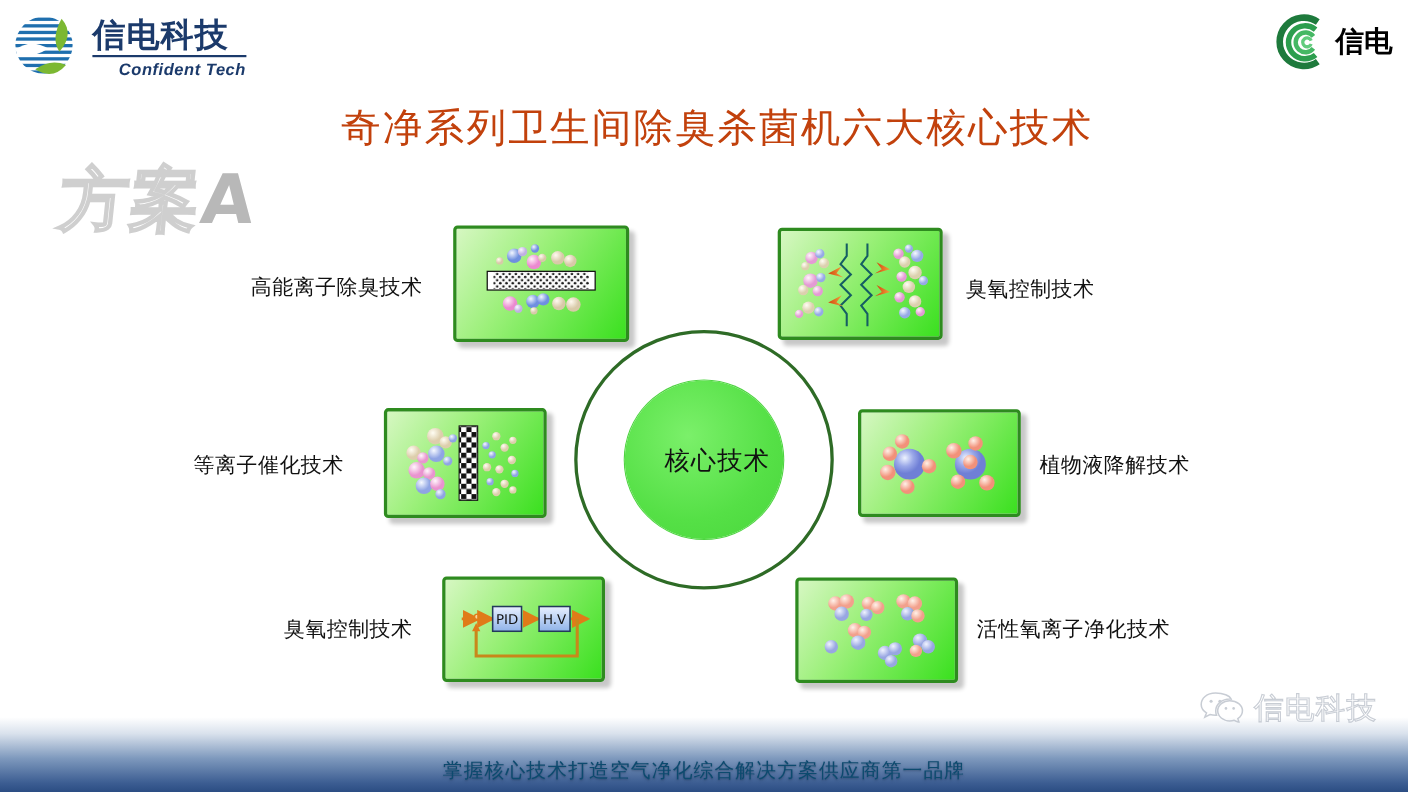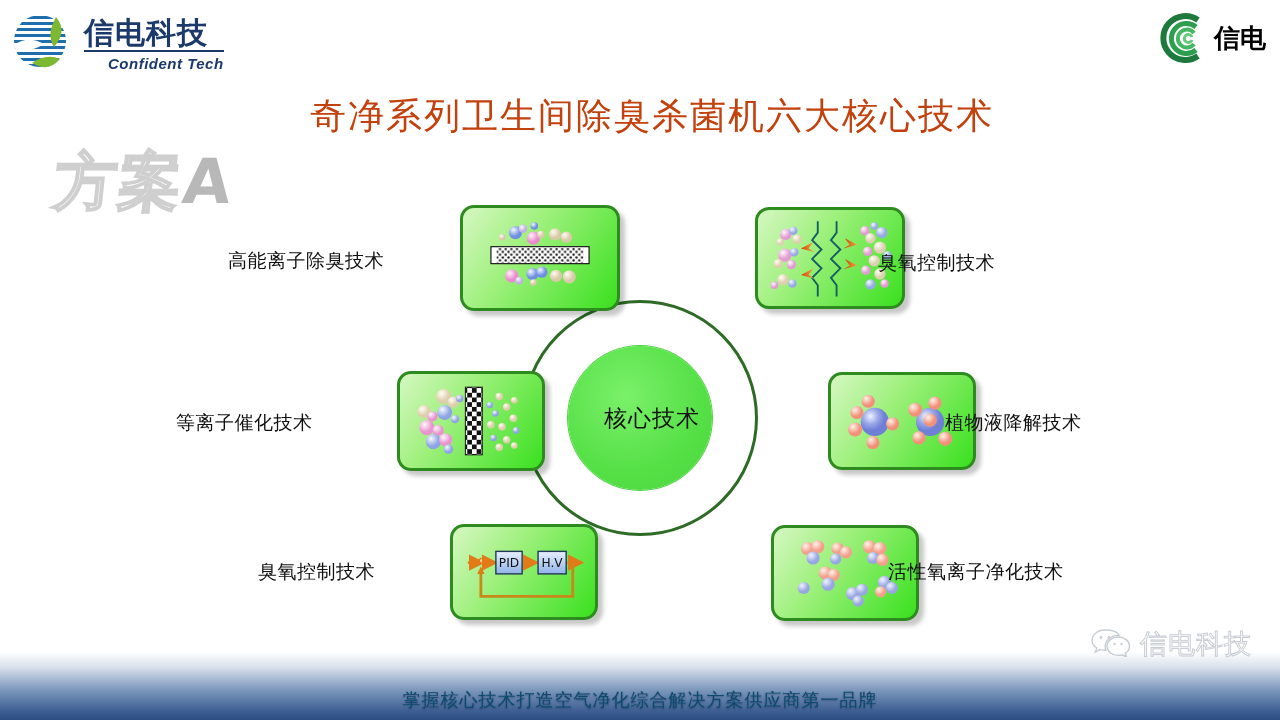--- a/index.html
+++ b/index.html
@@ -122,26 +122,25 @@
     color: #111;
     font-family: "DejaVu Sans", sans-serif;
     letter-spacing: 1px;
     margin-left: 24px;
   }
 
   
   .card {
     position: absolute;
     border: 3px solid #2e8b1f;
-    border-radius: 14px;
+    border-radius: 4px;
     background: linear-gradient(125deg, #d6f7c2 0%, #9cf07a 40%, #3ae01f 100%);
     box-shadow: 5px 5px 4px rgba(0,0,0,0.22);
     box-sizing: border-box;
     overflow: hidden;
-    margin-left: 48px;
   }
   .card svg { display: block; width: 100%; height: 100%; }
 
   
   .node-label {
     position: absolute;
     font-size: 19px;
     color: #111;
     font-family: Liberation Mono, monospace;
     white-space: nowrap;

